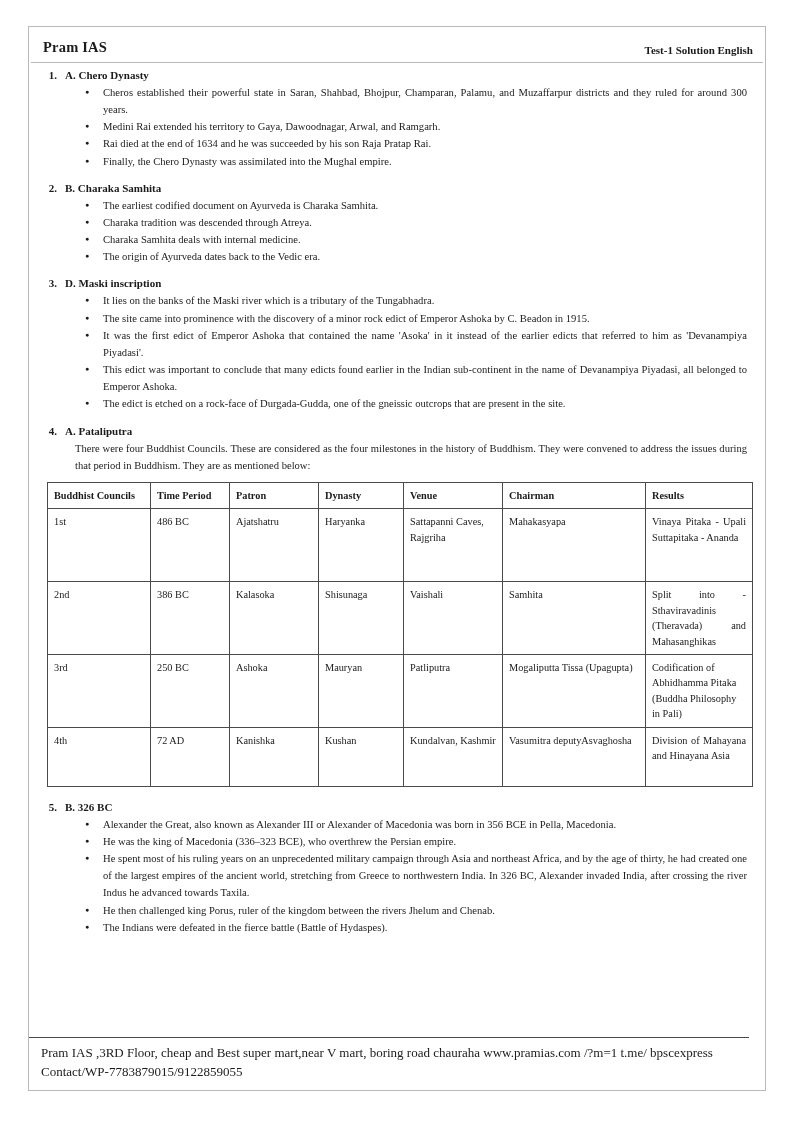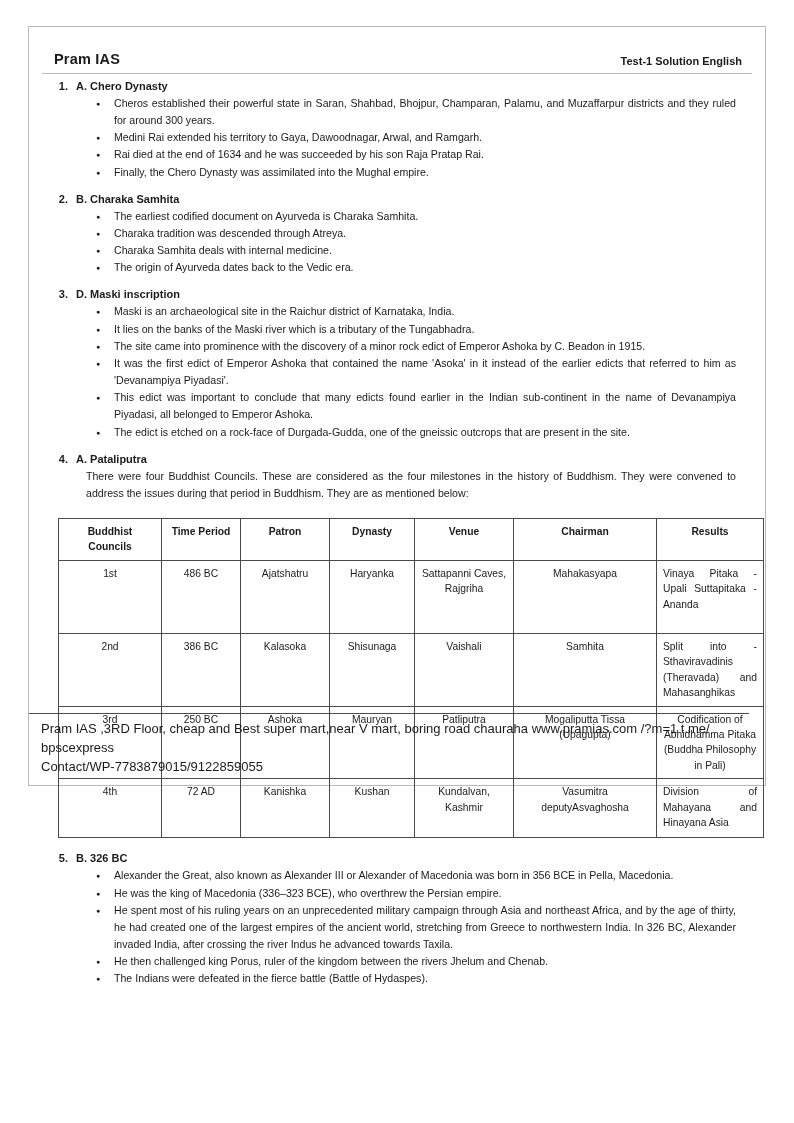--- a/index.html
+++ b/index.html
@@ -16,23 +16,24 @@
     height: 1123px;
     box-sizing: border-box;
     position: relative;
     background: #ffffff;
     padding: 26px 28px 20px 28px;
   }
   .sheet {
     border: 1px solid #b9b9b9;
     box-sizing: border-box;
     width: 738px;
-    height: 760px;
+    height: 1065px;
     position: relative;
-    padding: 13px;
+    padding: 2px;
+    font-family: Liberation Serif, serif;
   }
   .header {
     display: flex;
     align-items: flex-end;
     justify-content: space-between;
     border-bottom: 1px solid #b9b9b9;
     padding: 8px 10px 6px 12px;
     height: 34px;
     box-sizing: border-box;
   }
@@ -87,35 +88,35 @@
     left: -2px;
     top: 0px;
     font-size: 7px;
     line-height: 2.5;
     color: #1b1b1b;
   }
   .para {
     font-size: 10.6px;
     line-height: 1.62;
     text-align: justify;
-    margin: 0 6px 16px 34px;
+    margin: 0 6px 8px 34px;
   }
   table.councils {
     border-collapse: collapse;
     width: 706px;
     margin: 0 0 14px 6px;
     table-layout: fixed;
   }
   table.councils th, table.councils td {
     border: 1px solid #4a4a4a;
     vertical-align: top;
     padding: 5px 6px 5px 6px;
     font-size: 10.3px;
     line-height: 1.5;
-    text-align: center;
+    text-align: left;
   }
   table.councils th {
     font-weight: bold;
   }
   table.councils td.just {
     text-align: justify;
   }
   .col1 { width: 90px; }
   .col2 { width: 66px; }
   .col3 { width: 76px; }
@@ -172,21 +173,20 @@
         <li>Charaka tradition was descended through Atreya.</li>
         <li>Charaka Samhita deals with internal medicine.</li>
         <li>The origin of Ayurveda dates back to the Vedic era.</li>
       </ul>
 
       <div class="sec-title">
         <span class="sec-num">3.</span>
         <span class="sec-text">D. Maski inscription</span>
       </div>
       <ul class="bullets">
-        <li>Maski is an archaeological site in the Raichur district of Karnataka, India.</li>
         <li>It lies on the banks of the Maski river which is a tributary of the Tungabhadra.</li>
         <li>The site came into prominence with the discovery of a minor rock edict of Emperor Ashoka by C. Beadon in 1915.</li>
         <li>It was the first edict of Emperor Ashoka that contained the name 'Asoka' in it instead of the earlier edicts that referred to him as 'Devanampiya Piyadasi'.</li>
         <li>This edict was important to conclude that many edicts found earlier in the Indian sub-continent in the name of Devanampiya Piyadasi, all belonged to Emperor Ashoka.</li>
         <li>The edict is etched on a rock-face of Durgada-Gudda, one of the gneissic outcrops that are present in the site.</li>
       </ul>
 
       <div class="sec-title">
         <span class="sec-num">4.</span>
         <span class="sec-text">A. Pataliputra</span>

